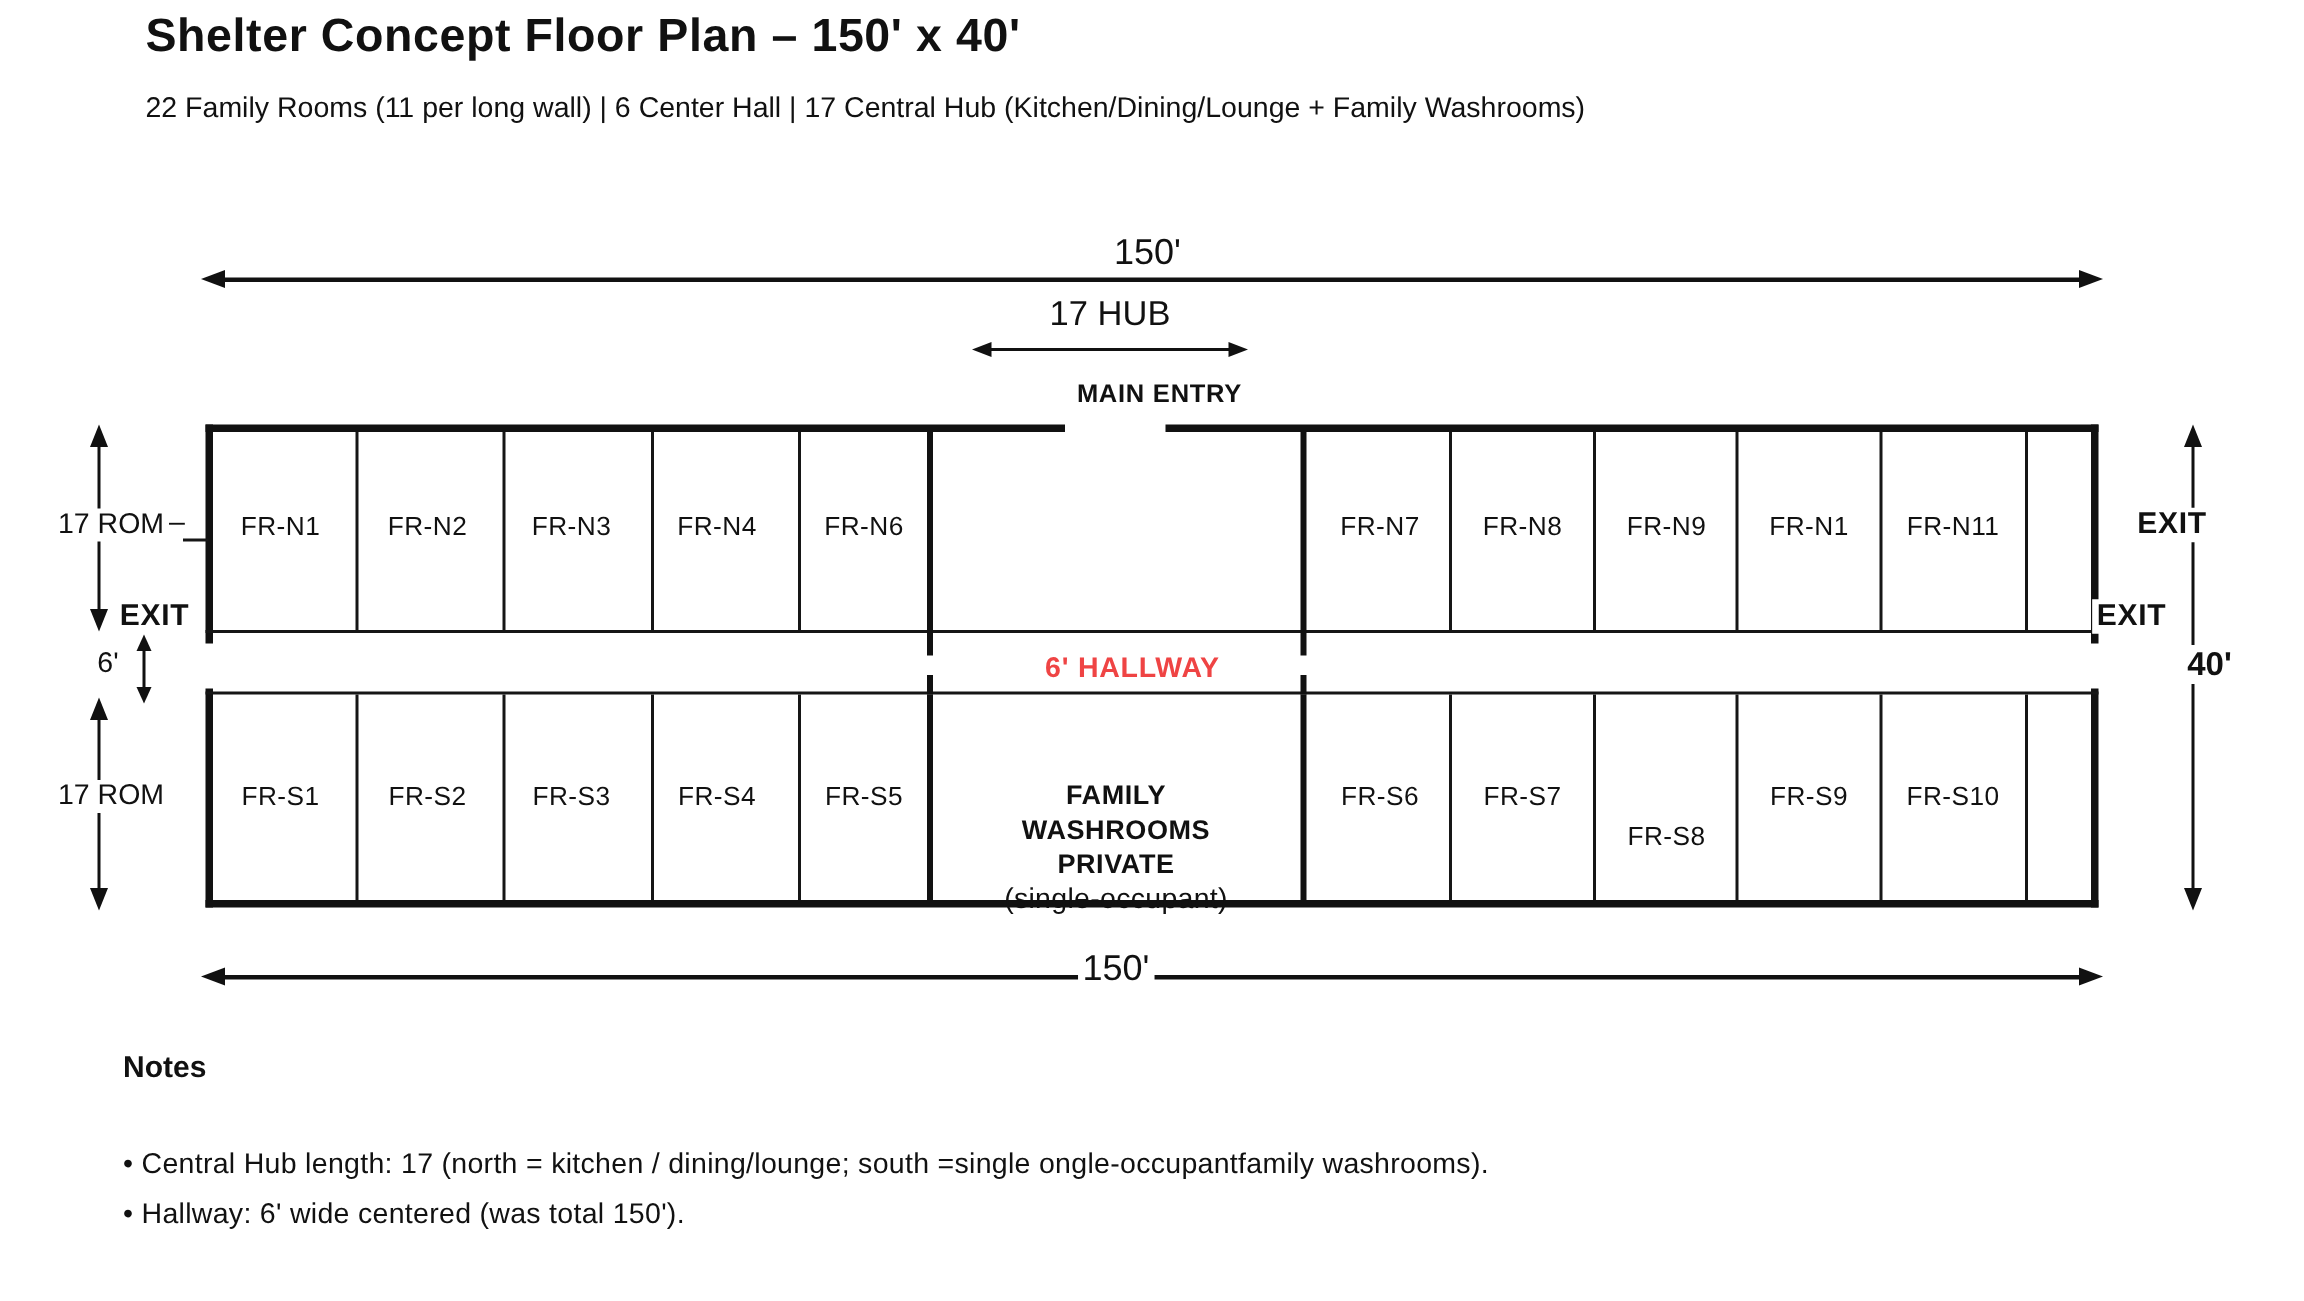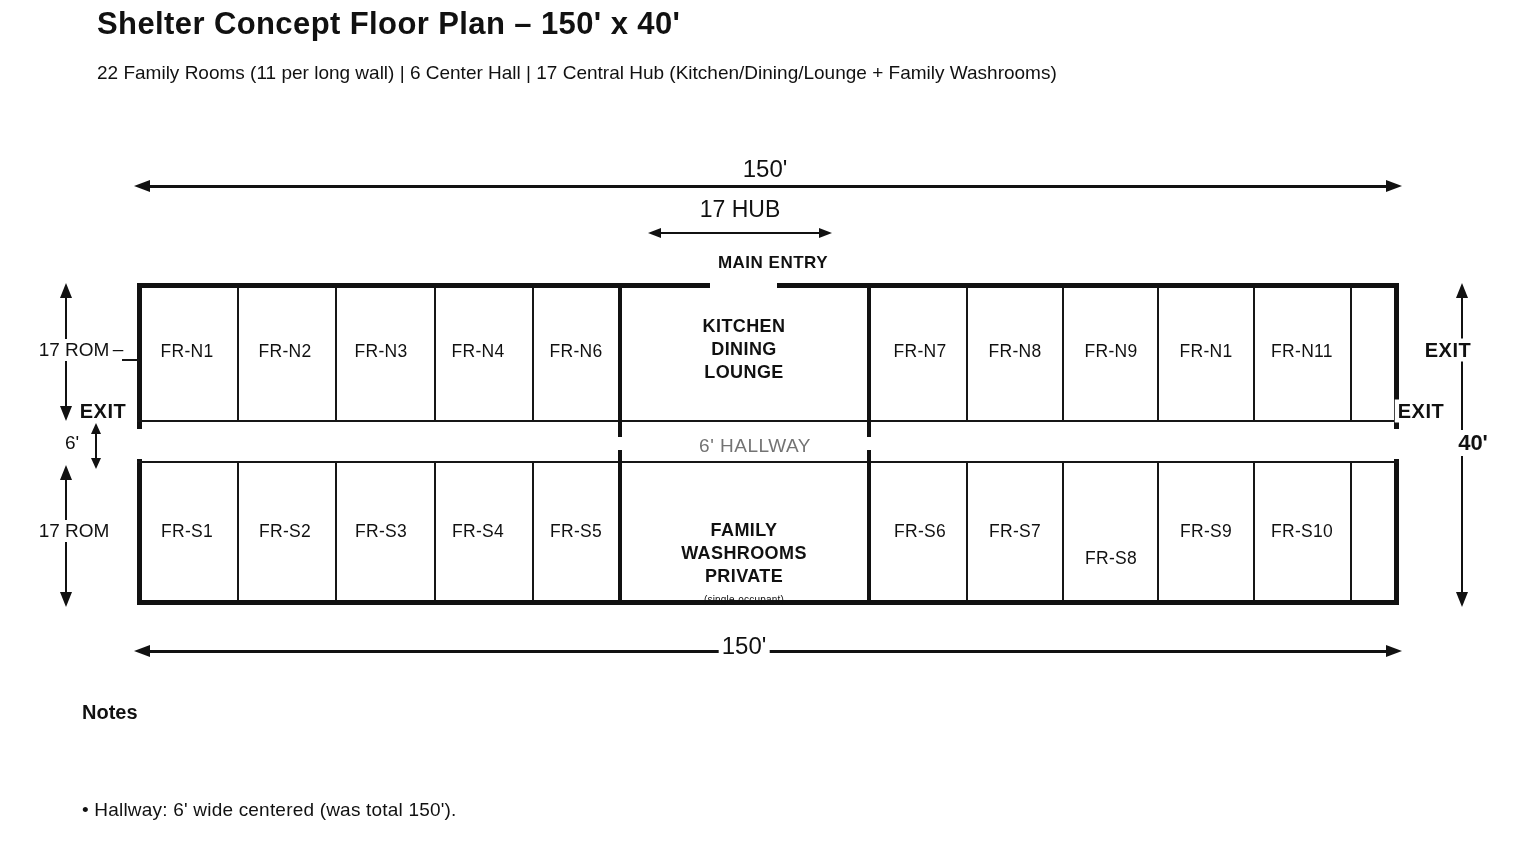--- a/index.html
+++ b/index.html
@@ -9,26 +9,26 @@
     position: relative; width: 1536px; height: 843px;
     background: #fff; overflow: hidden;
   }
   .abs { position: absolute; }
   .line { position: absolute; background: #111; }
   .thin { background: #161616; }
   .label { position: absolute; white-space: nowrap; color: #111; }
   .center { transform: translate(-50%, -50%); text-align: right; }
   .room-label { font-size: 17.5px; letter-spacing: 0.3px; }
   .hub-block { text-align: center; font-weight: bold; font-size: 18px; line-height: 23px; letter-spacing: 0.4px; }
-  .hub-sub { font-weight: normal; font-size: 10px; letter-spacing: 0.2px; text-decoration: underline; }
+  .hub-sub { font-weight: normal; font-size: 19px; letter-spacing: 0.2px; }
   .dim-label { font-size: 24px; }
   .dim-label-sm { font-size: 23px; }
   .bold { font-weight: bold; }
   .whitebg { background: #fff; padding: 0 3px; }
-  .gray { color: #737373; }
+  .gray { color: #ef4444; font-weight: bold; }
   
   .ah { position: absolute; width: 0; height: 0; }
   .ah-left   { border-top: 6px solid transparent; border-bottom: 6px solid transparent; border-right: 16px solid #111; }
   .ah-right  { border-top: 6px solid transparent; border-bottom: 6px solid transparent; border-left: 16px solid #111; }
   .ah-up     { border-left: 6px solid transparent; border-right: 6px solid transparent; border-bottom: 15px solid #111; }
   .ah-down   { border-left: 6px solid transparent; border-right: 6px solid transparent; border-top: 15px solid #111; }
   .ah-up-sm  { border-left: 5px solid transparent; border-right: 5px solid transparent; border-bottom: 11px solid #111; }
   .ah-down-sm{ border-left: 5px solid transparent; border-right: 5px solid transparent; border-top: 11px solid #111; }
   .ah-left-sm { border-top: 5px solid transparent; border-bottom: 5px solid transparent; border-right: 13px solid #111; }
   .ah-right-sm{ border-top: 5px solid transparent; border-bottom: 5px solid transparent; border-left: 13px solid #111; }
@@ -116,25 +116,20 @@
   <div class="label room-label center" style="left:285px;  top:531px;">FR-S2</div>
   <div class="label room-label center" style="left:381px;  top:531px;">FR-S3</div>
   <div class="label room-label center" style="left:478px;  top:531px;">FR-S4</div>
   <div class="label room-label center" style="left:576px;  top:531px;">FR-S5</div>
   <div class="label room-label center" style="left:920px;  top:531px;">FR-S6</div>
   <div class="label room-label center" style="left:1015px; top:531px;">FR-S7</div>
   <div class="label room-label center" style="left:1111px; top:558px;">FR-S8</div>
   <div class="label room-label center" style="left:1206px; top:531px;">FR-S9</div>
   <div class="label room-label center" style="left:1302px; top:531px;">FR-S10</div>
 
-  <div class="abs hub-block center" style="left:744px; top:349px;">
-    <span style="display:block;">KITCHEN</span>
-    <span style="display:block;">DINING</span>
-    <span style="display:block;">LOUNGE</span>
-  </div>
 
   <div class="abs hub-block center" style="left:744px; top:541px;margin-top:24px;">
     <span style="display:block;">FAMILY</span>
     <span style="display:block;">WASHROOMS</span>
     <span style="display:block;">PRIVATE</span>
     <span class="hub-sub" style="display:block;">(single-occupant)</span>
   </div>
 
   <div class="ah ah-up" style="left:60px; top:283px;"></div>
   <div class="line" style="left:65px; top:296px; width:2px; height:112px;"></div>
@@ -161,20 +156,24 @@
   <div class="label bold center whitebg" style="left:1448px; top:350px; font-size:20px; letter-spacing:0.5px;">EXIT</div>
   <div class="label bold center whitebg" style="left:1421px; top:411px; font-size:20px; letter-spacing:0.5px;">EXIT</div>
   <div class="label bold center whitebg" style="left:1473px; top:443px; font-size:22px;">40'</div>
 
   <div class="line" style="left:149px; top:650px; width:1238px; height:2.5px;"></div>
   <div class="ah ah-left" style="left:134px; top:645px;"></div>
   <div class="ah ah-right" style="left:1386px; top:645px;"></div>
   <div class="label dim-label center whitebg" style="left:744px; top:646px;">150'</div>
 
   <div class="label notes-heading" style="left:82px; top:701px;">Notes</div>
+  <div class="label note-line" style="left:82px; top:766px;">
+    <span>•</span>
+    <span>Central Hub length: 17 (north = kitchen / dining/lounge; south =single ongle-occupantfamily washrooms).</span>
+  </div>
   <div class="label note-line" style="left:82px; top:799px;">
     <span>•</span>
     <span>Hallway: 6' wide centered (was total 150').</span>
   </div>
 
   <div class="truncated-strip" style="left:100px; top:861px; width:955px; height:6px;"></div>
 
 </div>
 
 </body></html>

